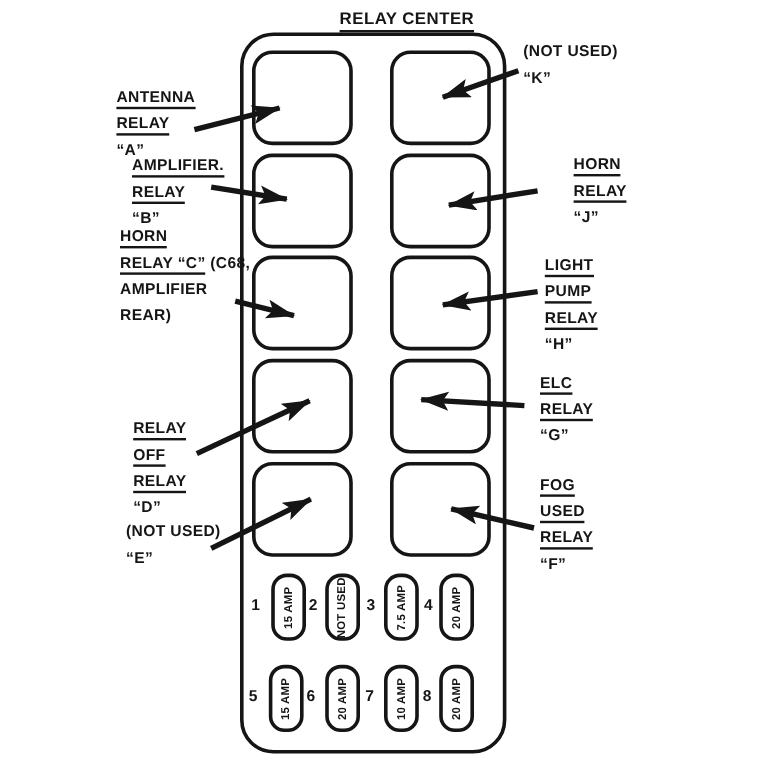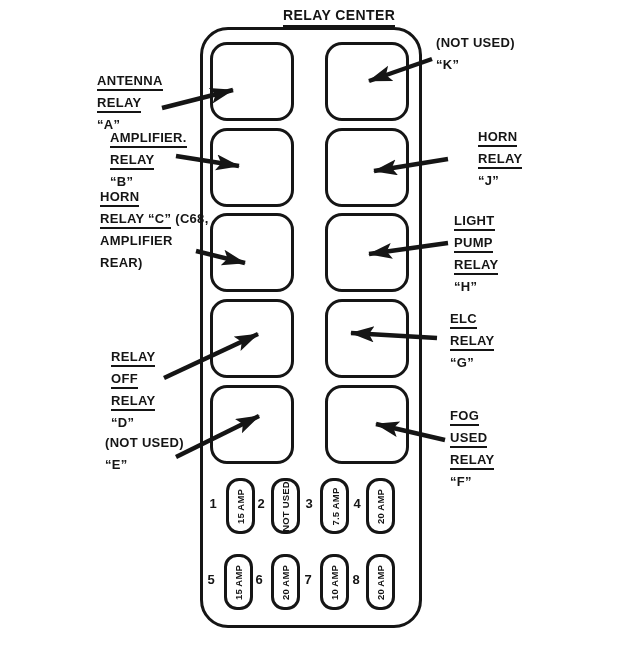--- a/index.html
+++ b/index.html
@@ -101,21 +101,21 @@
     <div class="ln"><span class="u">RELAY</span></div>
     <div class="ln"><span>“H”</span></div>
   </div>
 
   <div class="lbl" style="left:450px;top:312px">
     <div class="ln"><span class="u">ELC</span></div>
     <div class="ln"><span class="u">RELAY</span></div>
     <div class="ln"><span>“G”</span></div>
   </div>
 
-  <div class="lbl" style="left:450px;top:409px">
+  <div class="lbl" style="left:450px;top:397px">
     <div class="ln"><span class="u">FOG</span></div>
     <div class="ln"><span class="u">USED</span></div>
     <div class="ln"><span class="u">RELAY</span></div>
     <div class="ln"><span>“F”</span></div>
   </div>
 
   <div class="fnum" style="left:206px;top:496px">1</div>
   <div class="fnum" style="left:254px;top:496px">2</div>
   <div class="fnum" style="left:302px;top:496px">3</div>
   <div class="fnum" style="left:350px;top:496px">4</div>

